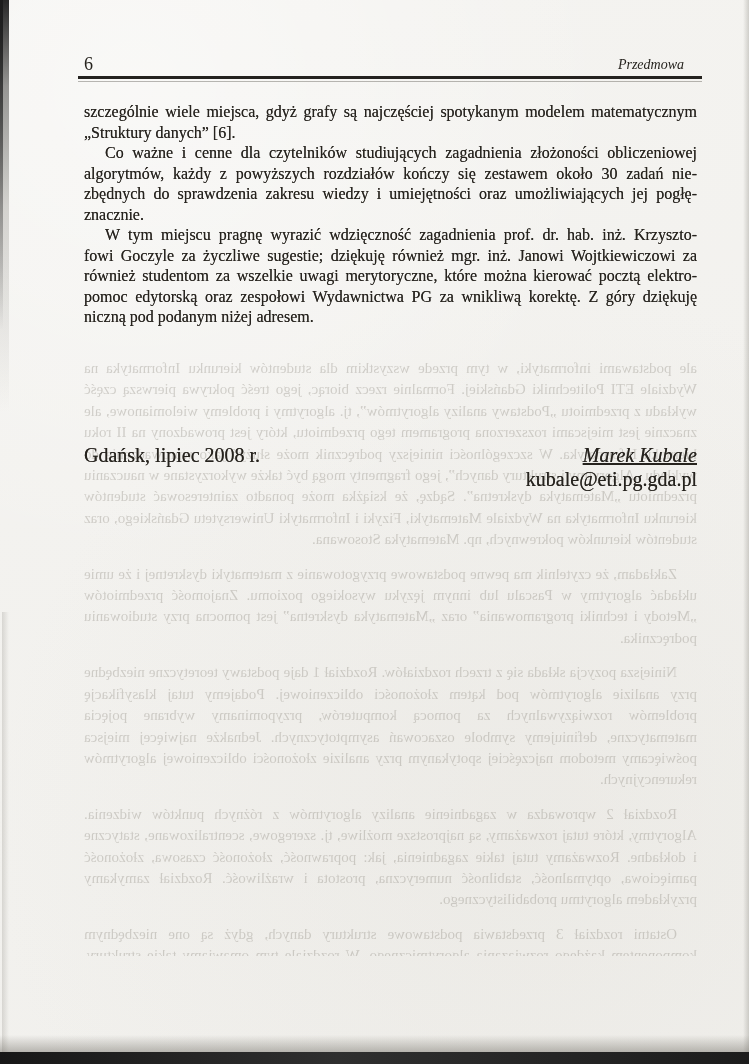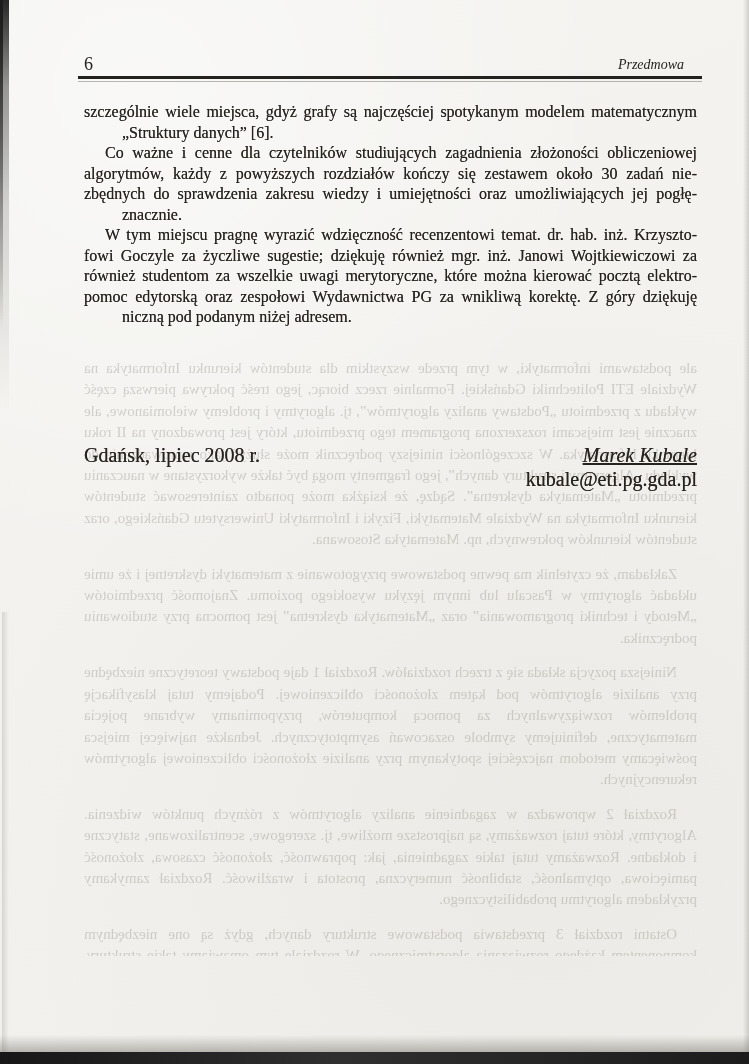--- a/index.html
+++ b/index.html
@@ -58,21 +58,21 @@
   .bleed p { margin:0 0 13px 0; text-indent:20px; }
   .bleed p:first-child { text-indent:0; }
 
   
   .body-text {
     position:absolute; left:84px; top:102px; width:613px; z-index:2;
     font-size:16px; line-height:20.5px;
     text-shadow:0 0 .4px rgba(38,33,28,.75);
   }
   .tline { text-align:justify; text-align-last:justify; }
-  .tline.last { text-align-last:auto;margin-left:38px; }
+  .tline.last { text-align-last:auto; }
   .tline.ind { text-indent:21px; }
 
   
   .signature {
     position:absolute; left:84px; top:444px; width:613px; z-index:2;
     display:flex; justify-content:space-between; align-items:flex-start;
     font-size:20px; text-shadow:0 0 .4px rgba(38,33,28,.75);
   }
   .sig-right { text-align:right; line-height:23.5px; }
   .author-name { font-style:italic;text-decoration:underline; }
@@ -97,21 +97,21 @@
     <div class="header-rule-echo"></div>
   </div>
 
   <div class="body-text">
       <div class="tline">szczególnie wiele miejsca, gdyż grafy są najczęściej spotykanym modelem matematycznym</div>
       <div class="tline last">„Struktury danych” [6].</div>
       <div class="tline ind">Co ważne i cenne dla czytelników studiujących zagadnienia złożoności obliczeniowej</div>
       <div class="tline">algorytmów, każdy z powyższych rozdziałów kończy się zestawem około 30 zadań nie-</div>
       <div class="tline">zbędnych do sprawdzenia zakresu wiedzy i umiejętności oraz umożliwiających jej pogłę-</div>
       <div class="tline last">znacznie.</div>
-      <div class="tline ind">W tym miejscu pragnę wyrazić wdzięczność recenzentowi temat. dr. hab. inż. Krzyszto-</div>
+      <div class="tline ind">W tym miejscu pragnę wyrazić wdzięczność zagadnienia prof. dr. hab. inż. Krzyszto-</div>
       <div class="tline">fowi Goczyle za życzliwe sugestie; dziękuję również mgr. inż. Janowi Wojtkiewiczowi za</div>
       <div class="tline">również studentom za wszelkie uwagi merytoryczne, które można kierować pocztą elektro-</div>
       <div class="tline">pomoc edytorską oraz zespołowi Wydawnictwa PG za wnikliwą korektę. Z góry dziękuję</div>
       <div class="tline last">niczną pod podanym niżej adresem.</div>
     </div>
 
   <div class="signature">
     <span>Gdańsk, lipiec 2008 r.</span>
     <span class="sig-right">
       <span class="author-name">Marek Kubale</span><br>

